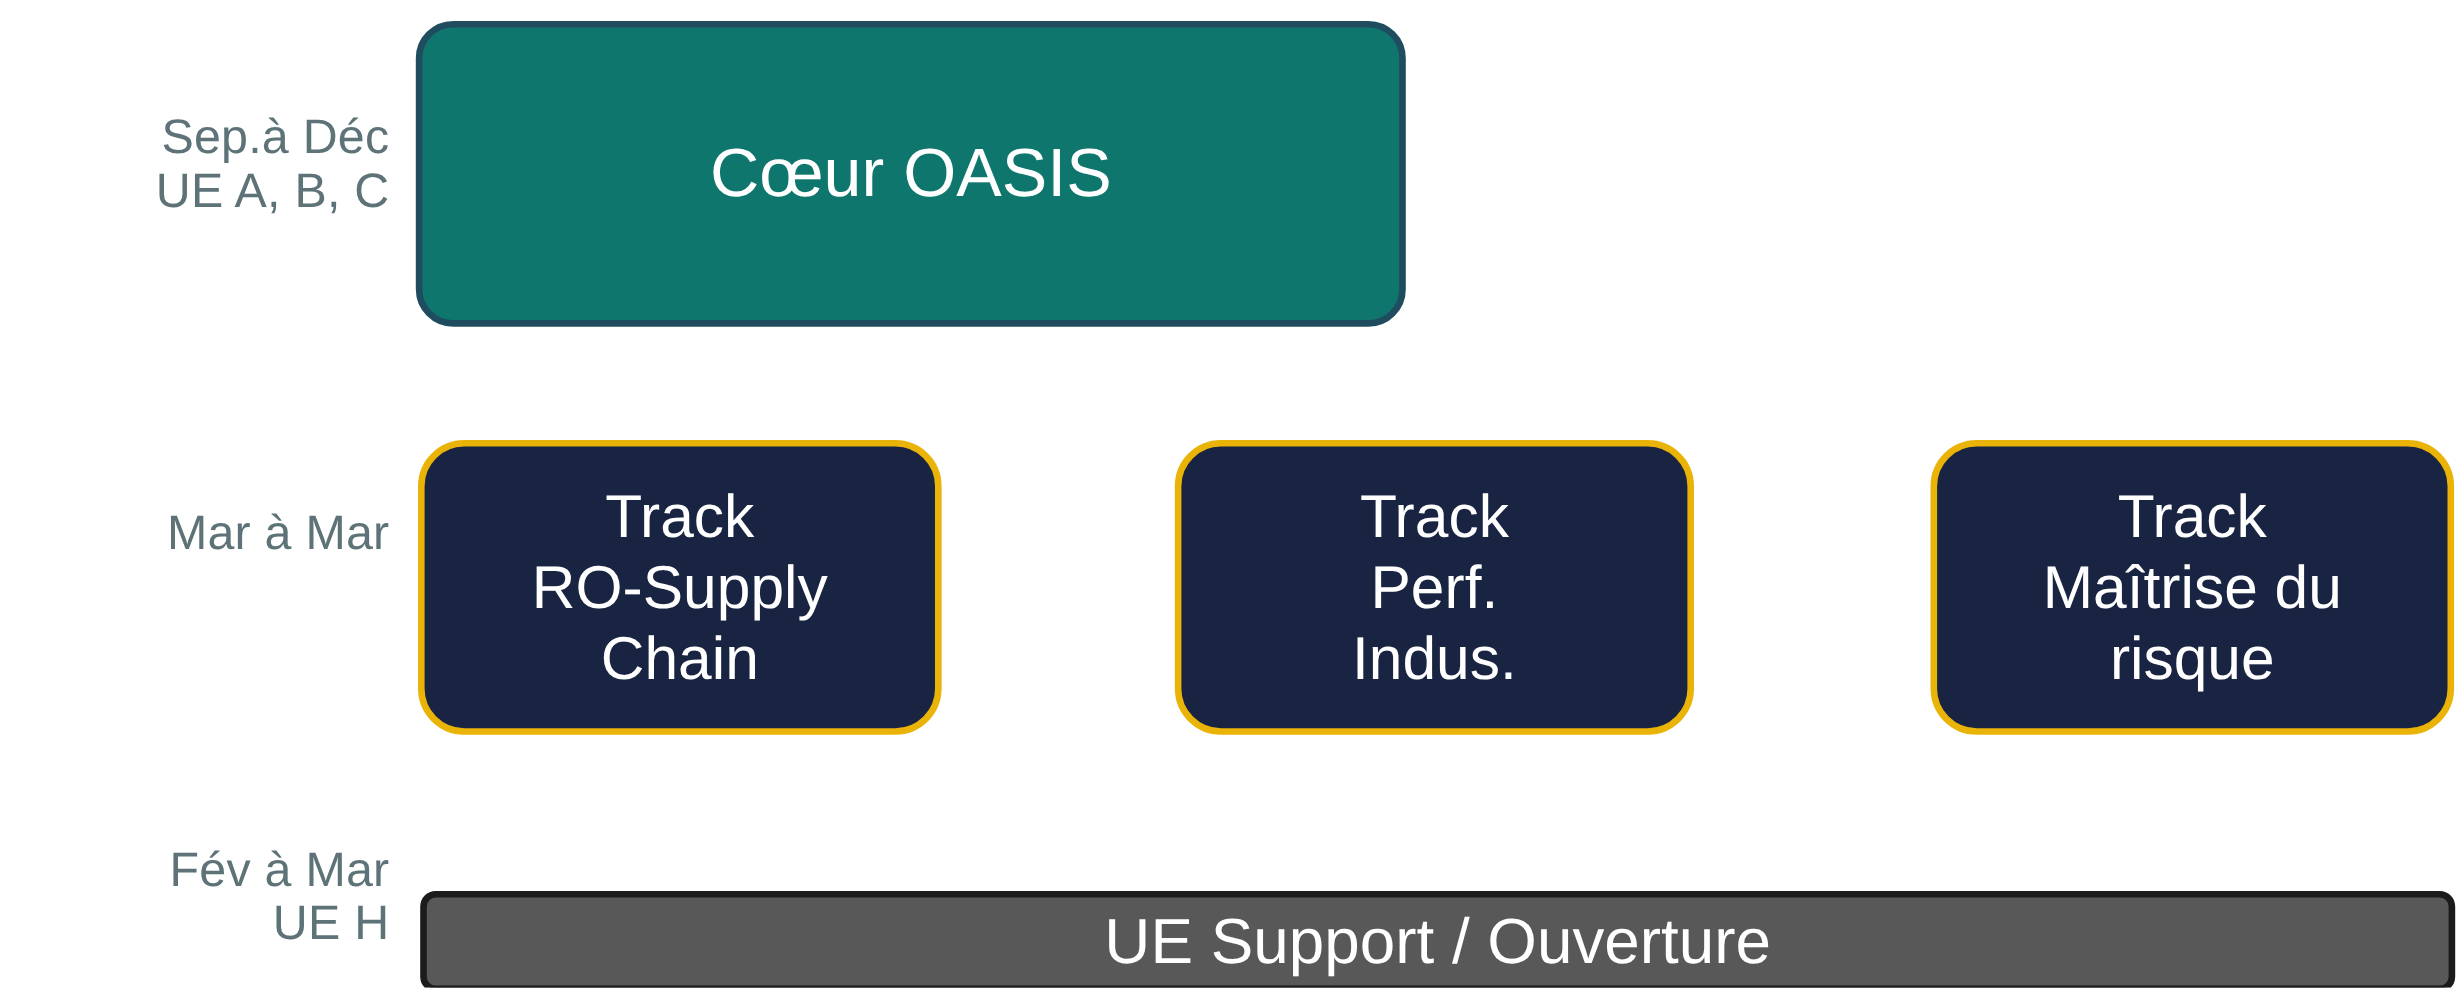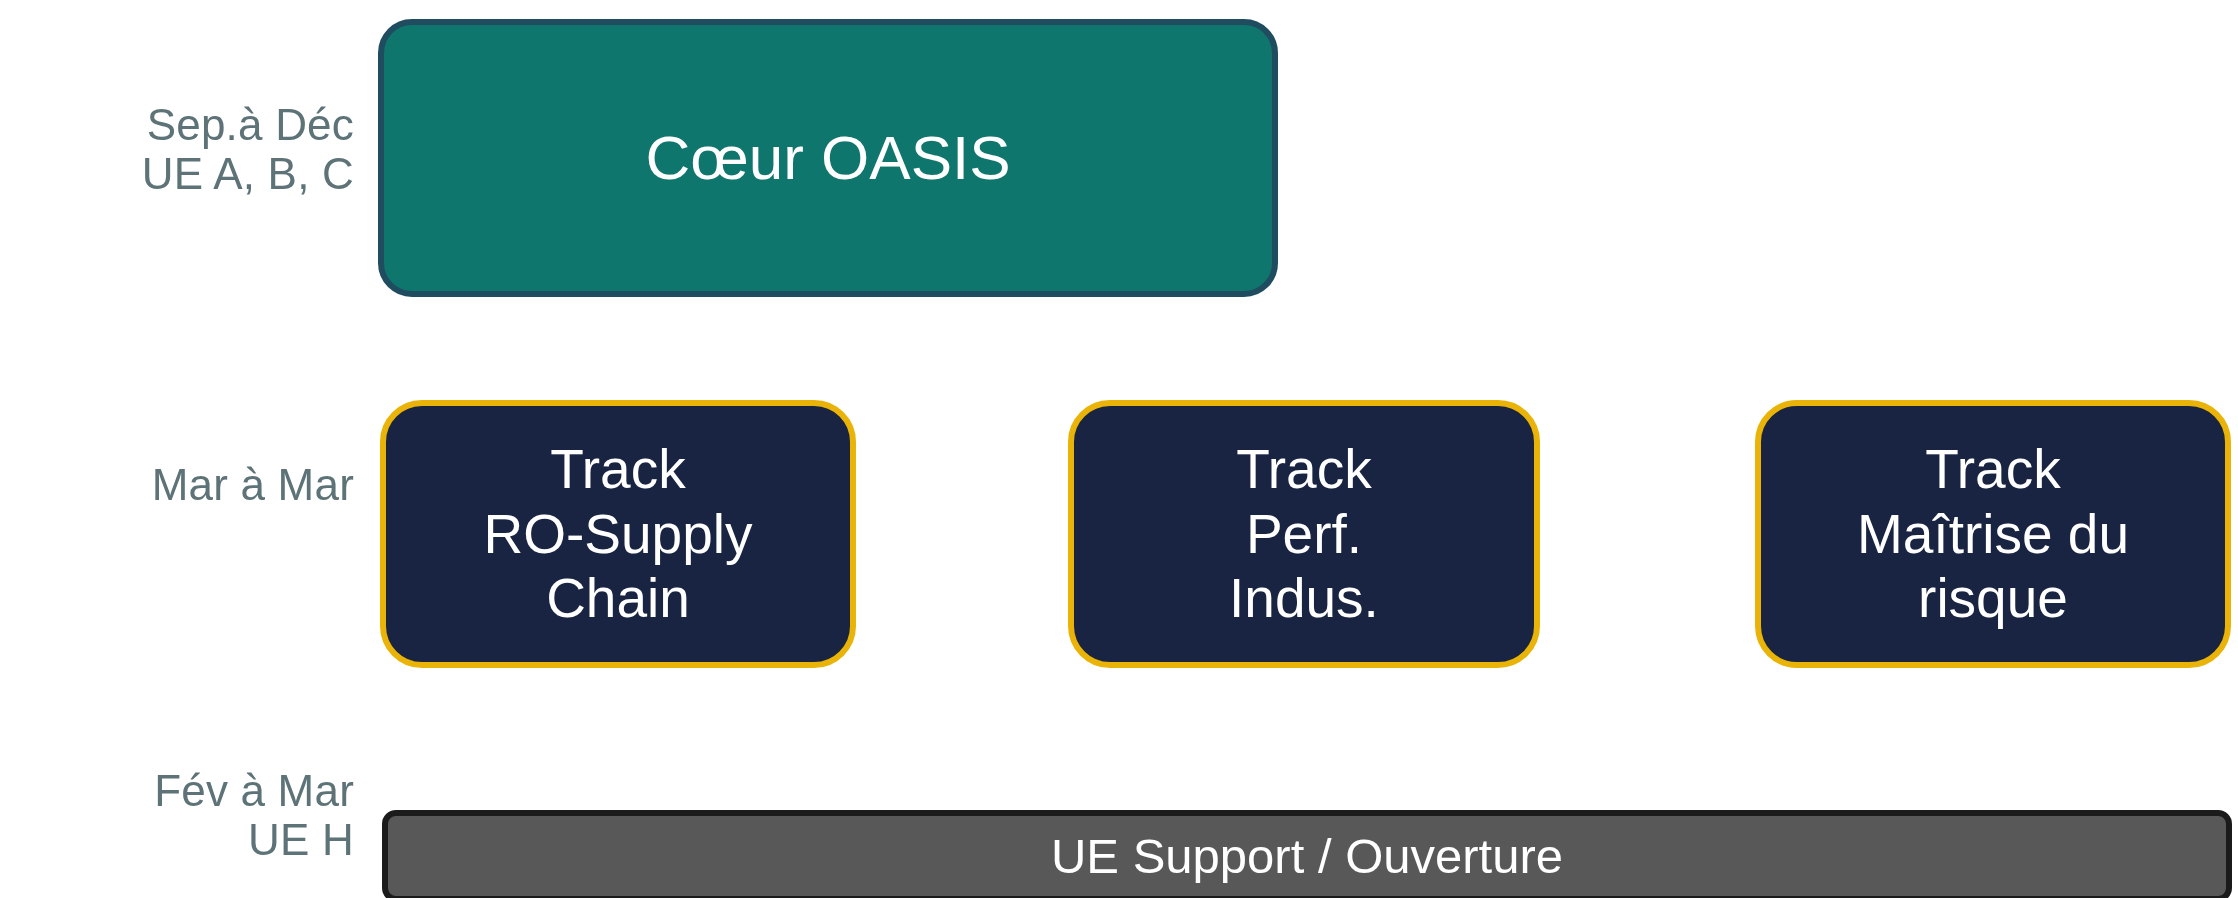--- a/index.html
+++ b/index.html
@@ -96,21 +96,21 @@
     box-sizing: border-box;
     background: #585858;
     border: 6px solid #1B1B1B;
     border-radius: 14px;
     display: flex;
     align-items: center;
     justify-content: center;
   }
   #support-bar .box-text {
     color: #ffffff;
-    font-size: 49px;
+    font-size: 58px;
     font-weight: 400;
     line-height: 1;
     text-align: center;
     white-space: nowrap;
   }
 </style>
 </head>
 <body>
 
 <div id="canvas">

